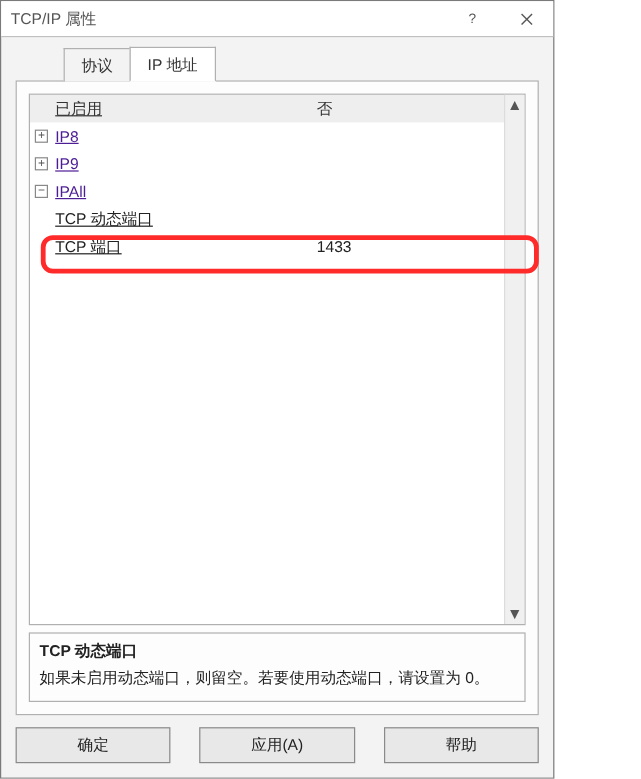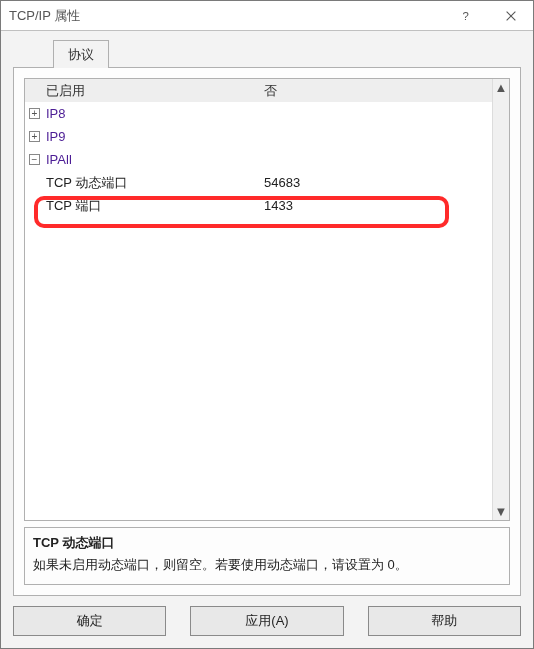--- a/index.html
+++ b/index.html
@@ -1,18 +1,18 @@
 <!DOCTYPE html>
 <html><head>
 <meta charset="utf-8">
 <style>
   * { box-sizing: border-box; margin: 0; padding: 0; font-family: "Microsoft YaHei", "Segoe UI", Tahoma, sans-serif; font-size: 13px; }
   body { background: #fff; }
   .window {
-    width: 534px; height: 649px;
+    width: 462px; height: 649px;
     border: 1px solid #7a7a7a;
     background: #f3f3f3;
     display: flex; flex-direction: column;
   }
   .titlebar {
     height: 30px; display: flex; align-items: center;
     border-bottom: 1px solid #c0c0c0;
     background: #fff;
     padding-left: 8px;
   }
@@ -72,21 +72,21 @@
     border: 1px solid #888;
     display: flex; align-items: center; justify-content: center;
     margin-right: 6px;
     flex-shrink: 0;
     font-size: 10px; line-height: 10px;
     color: #555;
     background: #fff;
   }
   .toggle-spacer { width: 17px; flex-shrink: 0; }
   .indent { width: 17px; flex-shrink: 0; }
-  .name-col { flex: 0 0 218px; color: #222; }
+  .name-col { flex: 0 0 218px; color: #222; text-decoration: underline; }
   .val-col  { flex: 1; color: #222; }
   .row.header { background: #eeeeee; }
   .row.header .name-col, .row.header .val-col { color: #333; }
   .group-label { color: #4c1d95; }
   .scrollbar {
     width: 17px; background: #f0f0f0;
     border-left: 1px solid #dcdcdc;
     display: flex; flex-direction: column; align-items: center;
   }
   .sb-btn {
@@ -140,20 +140,21 @@
           <line x1="3" y1="3" x2="13" y2="13" stroke="#555" stroke-width="1.3"></line>
           <line x1="13" y1="3" x2="3" y2="13" stroke="#555" stroke-width="1.3"></line>
         </svg>
     </div>
   </div>
 
   <div class="client">
 
     <div class="tabstrip">
       <div class="tab"><span>协议</span></div>
+      <div class="tab active"><span>IP 地址</span></div>
     </div>
 
     <div class="tabpane">
 
       <div class="grid-wrap">
         <div class="grid">
 
           <div class="row header">
             <span class="toggle-spacer"></span>
             <span class="name-col">已启用</span>
@@ -171,21 +172,20 @@
           </div>
 
           <div class="row">
             <span class="toggle-box">−</span>
             <span class="name-col group-label">IPAll</span>
           </div>
 
           <div class="row">
             <span class="indent"></span>
             <span class="name-col">TCP 动态端口</span>
-            <span class="val-col">54683</span>
           </div>
 
           <div class="row">
             <span class="indent"></span>
             <span class="name-col">TCP 端口</span>
             <span class="val-col">1433</span>
           </div>
 
         </div>
 

